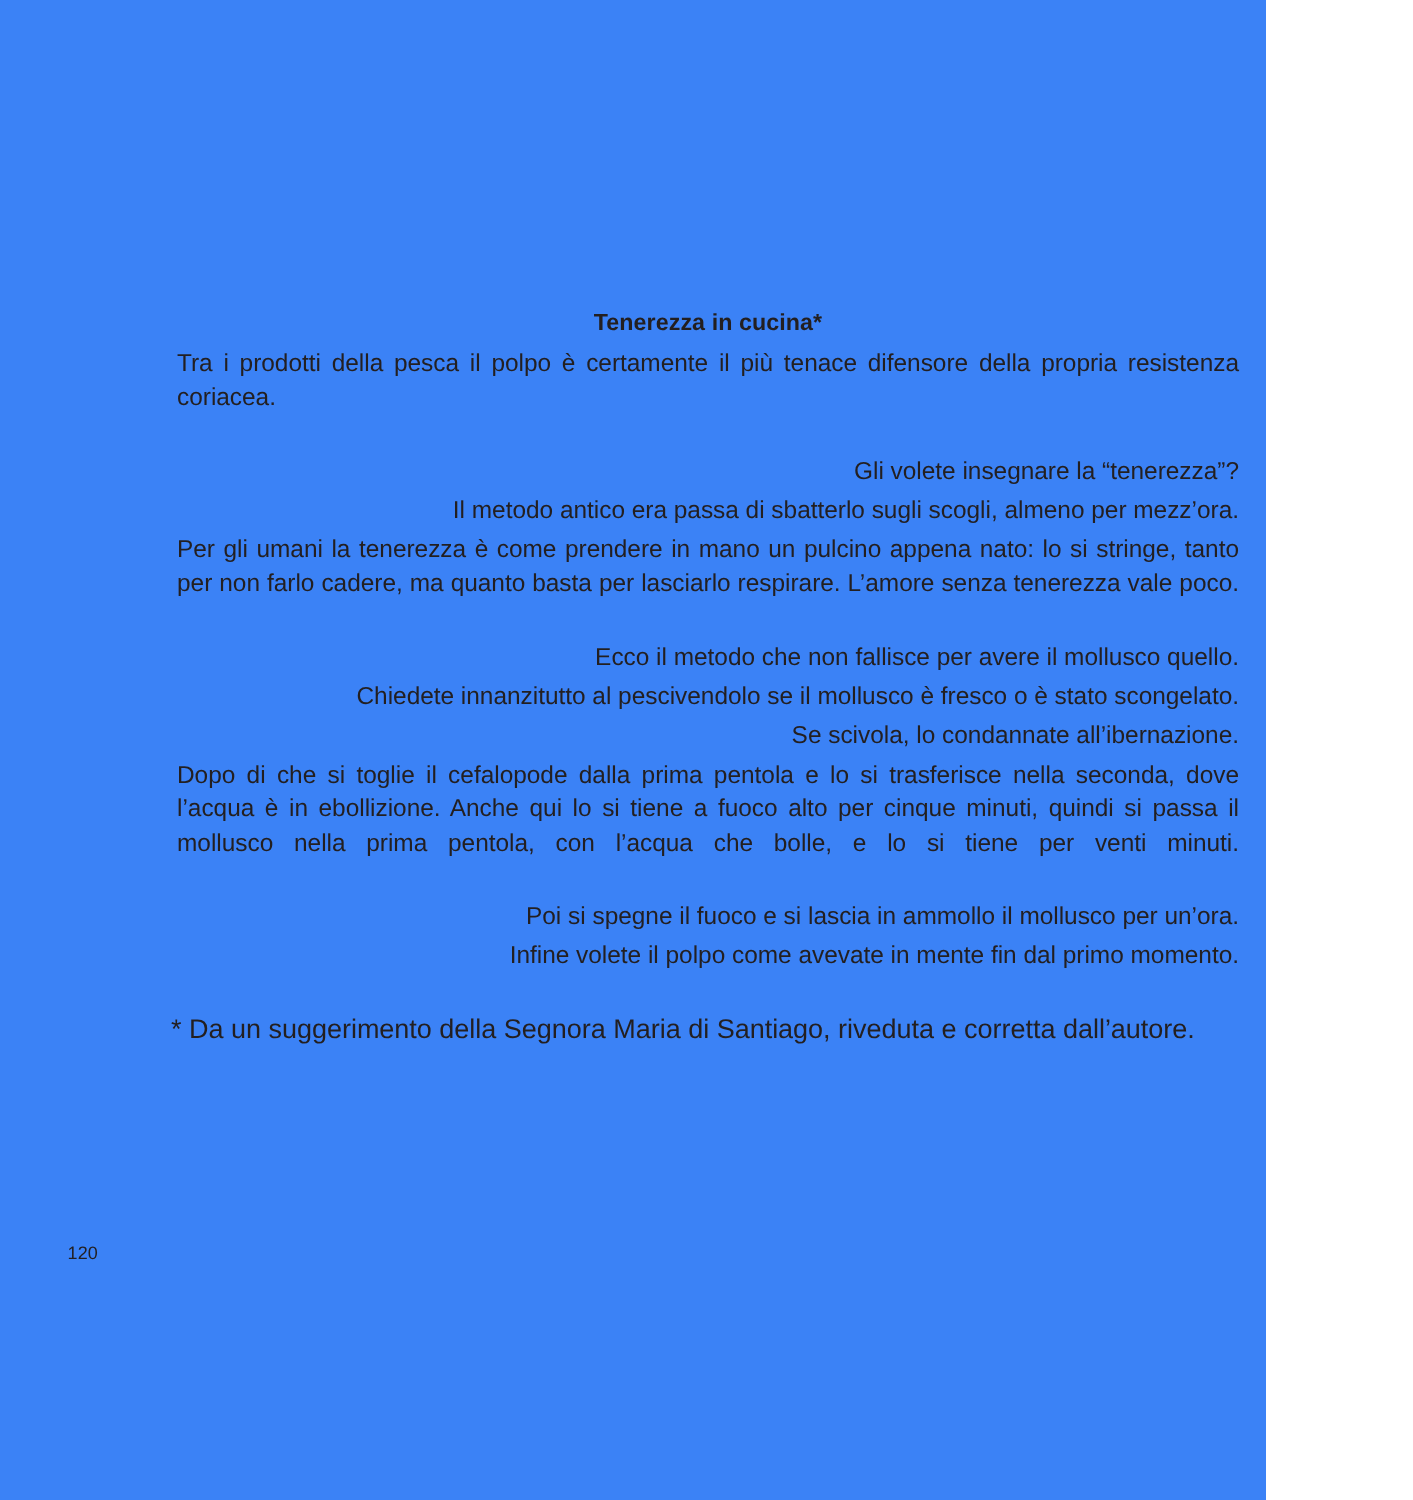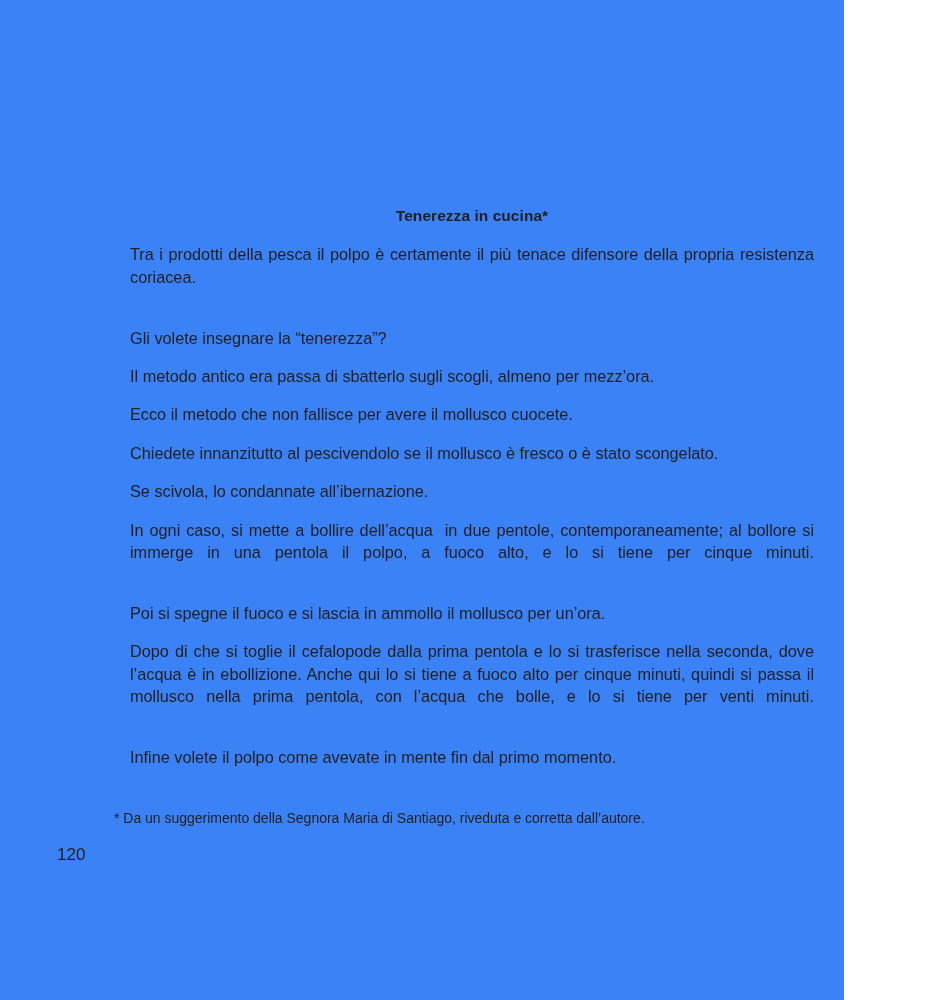--- a/index.html
+++ b/index.html
@@ -30,95 +30,94 @@
     text-align: center;
     font-size: 15.5px;
     font-weight: bold;
     line-height: 22.4px;
     letter-spacing: 0.05px;
     color: #231f20;
     margin: 0 0 0 0;
   }
 
   .para {
-    margin: 16px;
+    margin: 4px;
     font-size: 16.3px;
     line-height: 22.4px;
     color: #231f20;
     text-align: justify;
     text-justify: inter-word;
     letter-spacing: -0.01px;
     white-space: pre-wrap;
   }
 
   
   .para::after {
     content: "";
     display: inline-block;
     width: 100%;
   }
 
   .para.no-justify {
-    text-align: left;
+    text-align: right;
   }
   .para.no-justify::after { content: none; display: none; }
 
   .spacer {
     height: 22.4px;
   }
 
   .footnote {
     margin: 0;
-    font-size: 14px;
+    font-size: 18px;
     line-height: 22.4px;
     color: #231f20;
     text-align: left;
     letter-spacing: -0.01px;
   }
 
   
   .page-number {
     position: absolute;
-    left: 57px;
+    left: 45px;
     top: 824px;
-    font-size: 17px;
+    font-size: 12px;
     line-height: 22px;
     color: #231f20;
     letter-spacing: 0.1px;
-    margin-top: 20px;
   }
 </style>
 </head>
 <body>
 
 <div class="page">
 
   <div class="text-block">
 
     <h1 class="doc-title">Tenerezza in cucina*</h1>
 
     <p class="para">Tra i prodotti della pesca il polpo è certamente il più tenace difensore della propria resistenza coriacea.</p>
 
     <p class="para no-justify">Gli volete insegnare la “tenerezza”?</p>
 
     <p class="para no-justify">Il metodo antico era passa di sbatterlo sugli scogli, almeno per mezz’ora.</p>
 
+    <p class="para">Per gli umani la tenerezza è come prendere in mano un pulcino appena nato: lo si stringe, tanto per non farlo cadere, ma quanto basta per lasciarlo respirare. L’amore senza tenerezza vale poco.</p>
 
 
-    <p class="para no-justify">Ecco il metodo che non fallisce per avere il mollusco cuocete.</p>
+    <p class="para no-justify">Ecco il metodo che non fallisce per avere il mollusco quello.</p>
 
     <p class="para no-justify">Chiedete innanzitutto al pescivendolo se il mollusco è fresco o è stato scongelato.</p>
 
     <p class="para no-justify">Se scivola, lo condannate all’ibernazione.</p>
 
-    <p class="para">In ogni caso, si mette a bollire dell’acqua  in due pentole, contemporaneamente; al bollore si immerge in una pentola il polpo, a fuoco alto, e lo si tiene per cinque minuti.</p>
+
+    <p class="para">Dopo di che si toglie il cefalopode dalla prima pentola e lo si trasferisce nella seconda, dove l’acqua è in ebollizione. Anche qui lo si tiene a fuoco alto per cinque minuti, quindi si passa il mollusco nella prima pentola, con l’acqua che bolle, e lo si tiene per venti minuti.</p>
 
     <p class="para no-justify">Poi si spegne il fuoco e si lascia in ammollo il mollusco per un’ora.</p>
-
-    <p class="para">Dopo di che si toglie il cefalopode dalla prima pentola e lo si trasferisce nella seconda, dove l’acqua è in ebollizione. Anche qui lo si tiene a fuoco alto per cinque minuti, quindi si passa il mollusco nella prima pentola, con l’acqua che bolle, e lo si tiene per venti minuti.</p>
 
     <p class="para no-justify">Infine volete il polpo come avevate in mente fin dal primo momento.</p>
 
     <div class="spacer"></div>
 
     <p class="footnote">* Da un suggerimento della Segnora Maria di Santiago, riveduta e corretta dall’autore.</p>
 
   </div>
 
   <div class="page-number">120</div>

